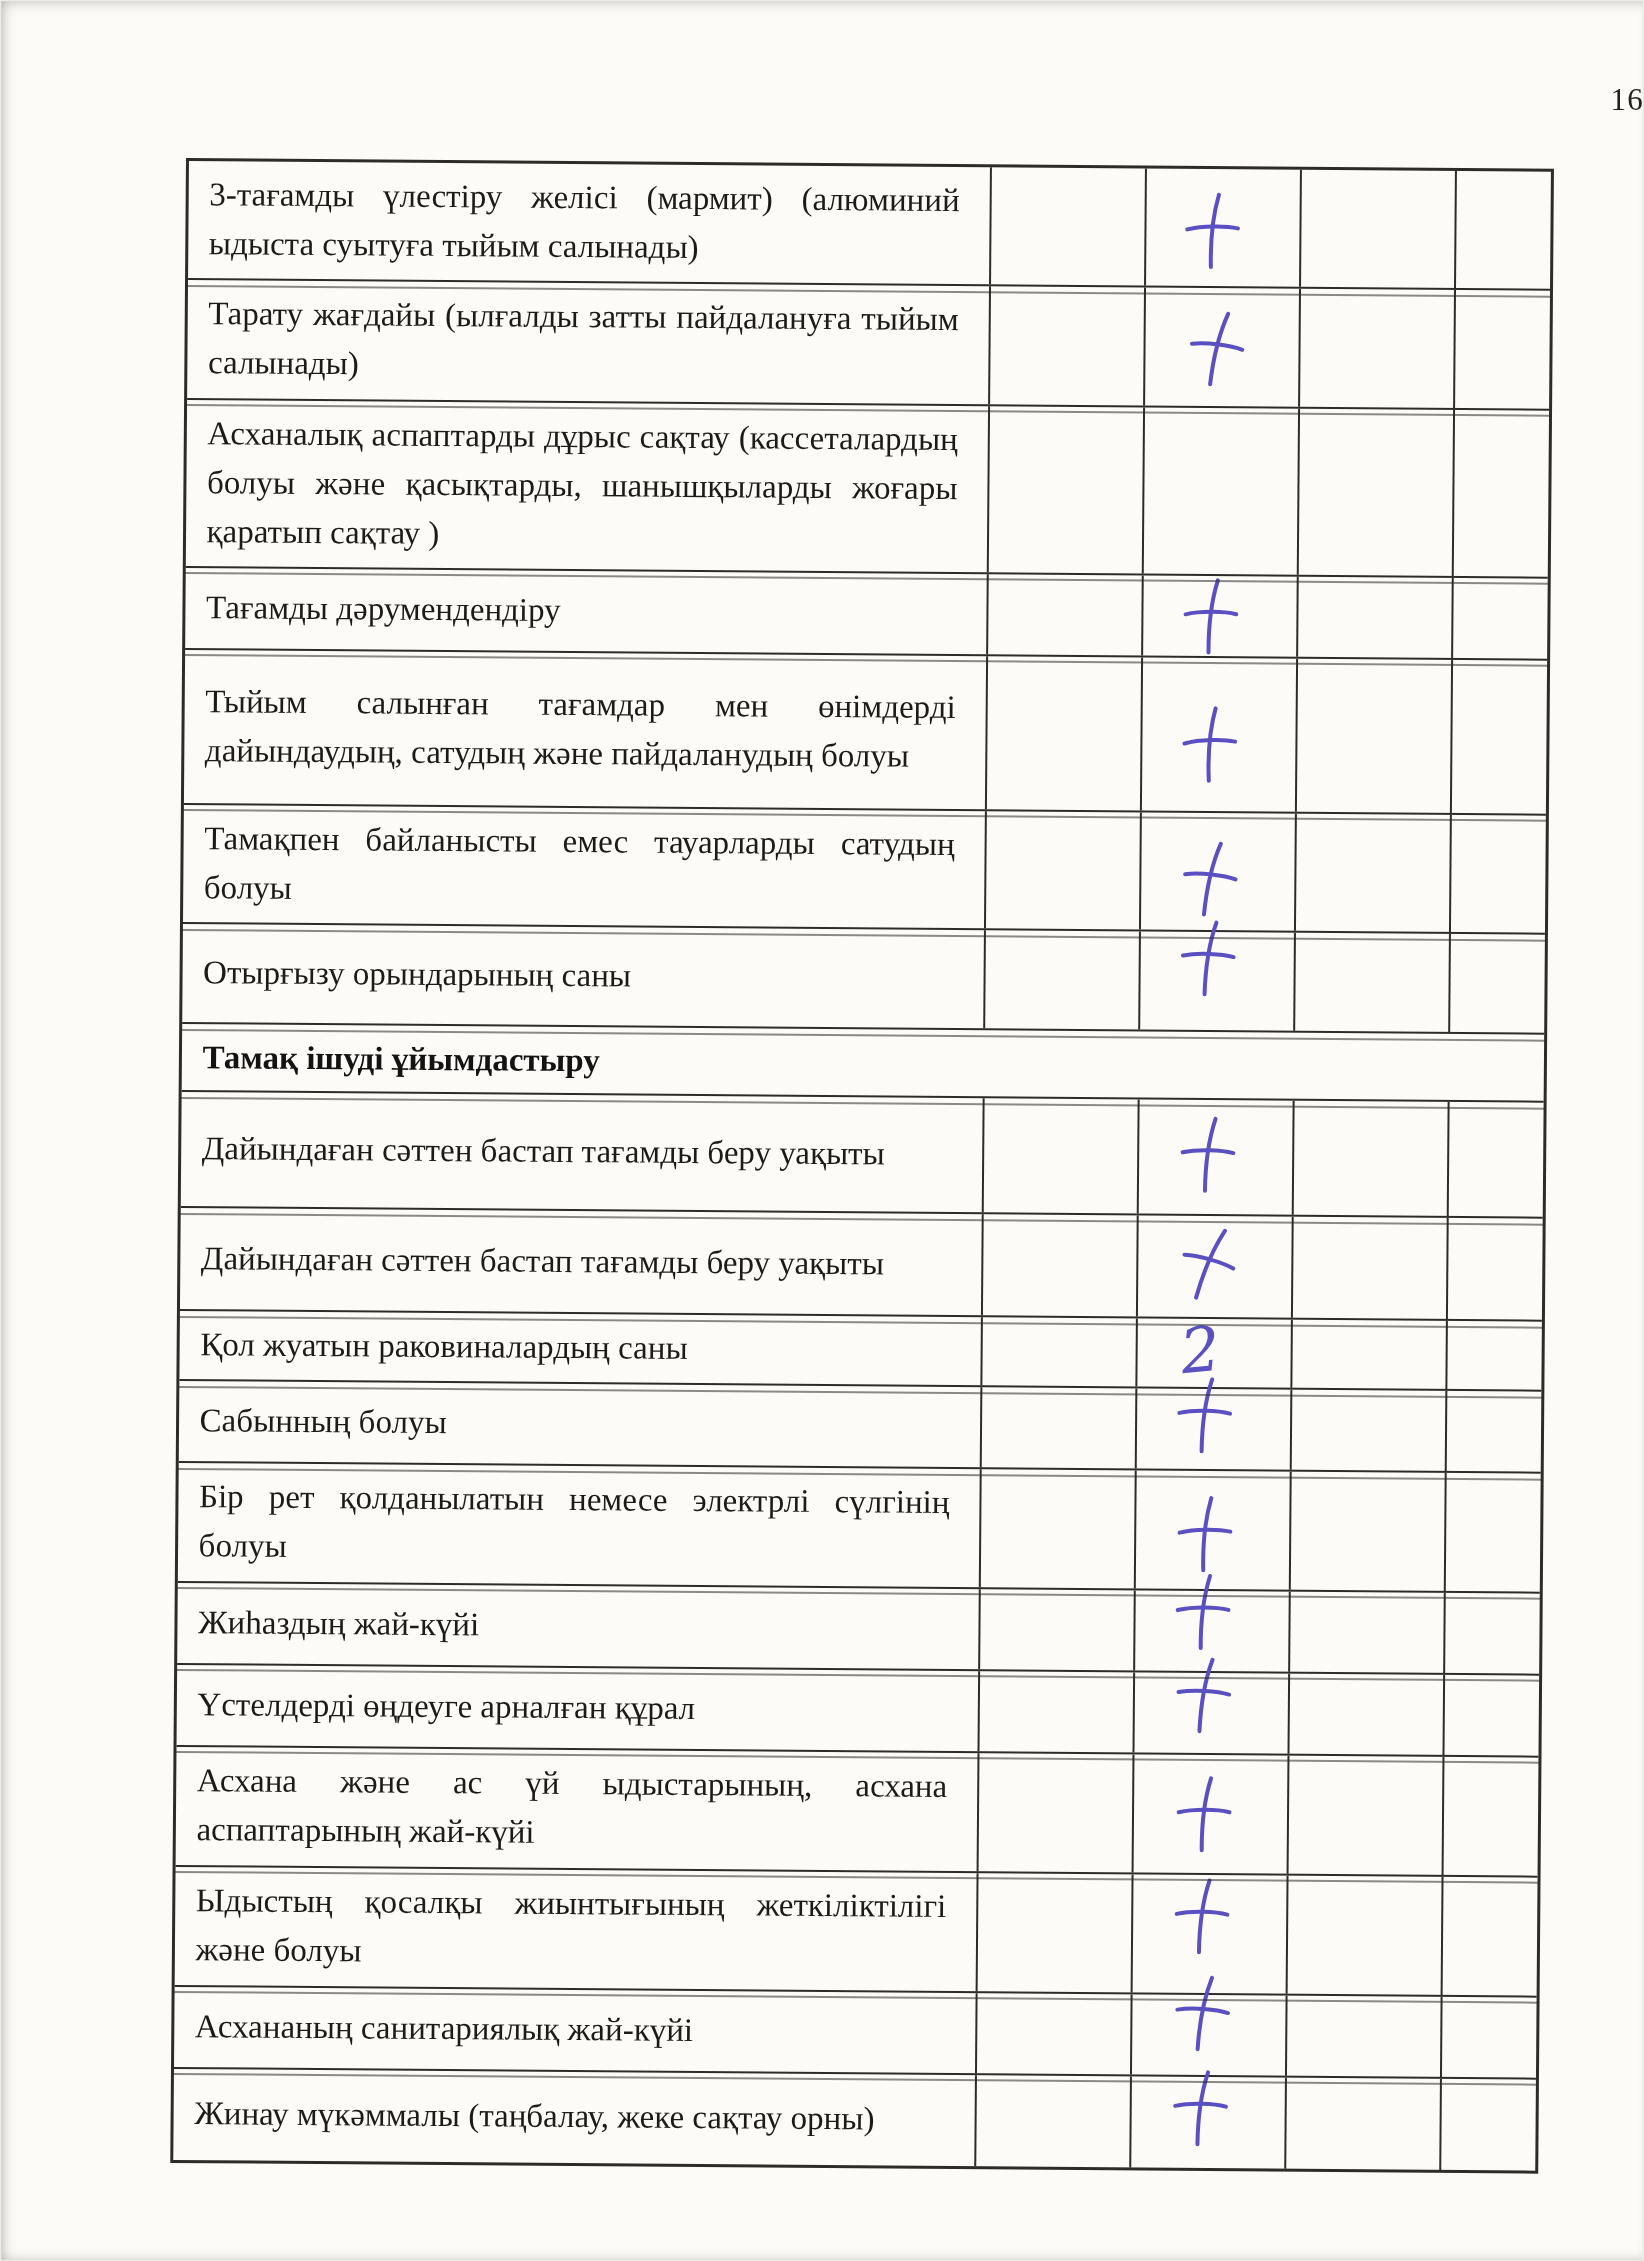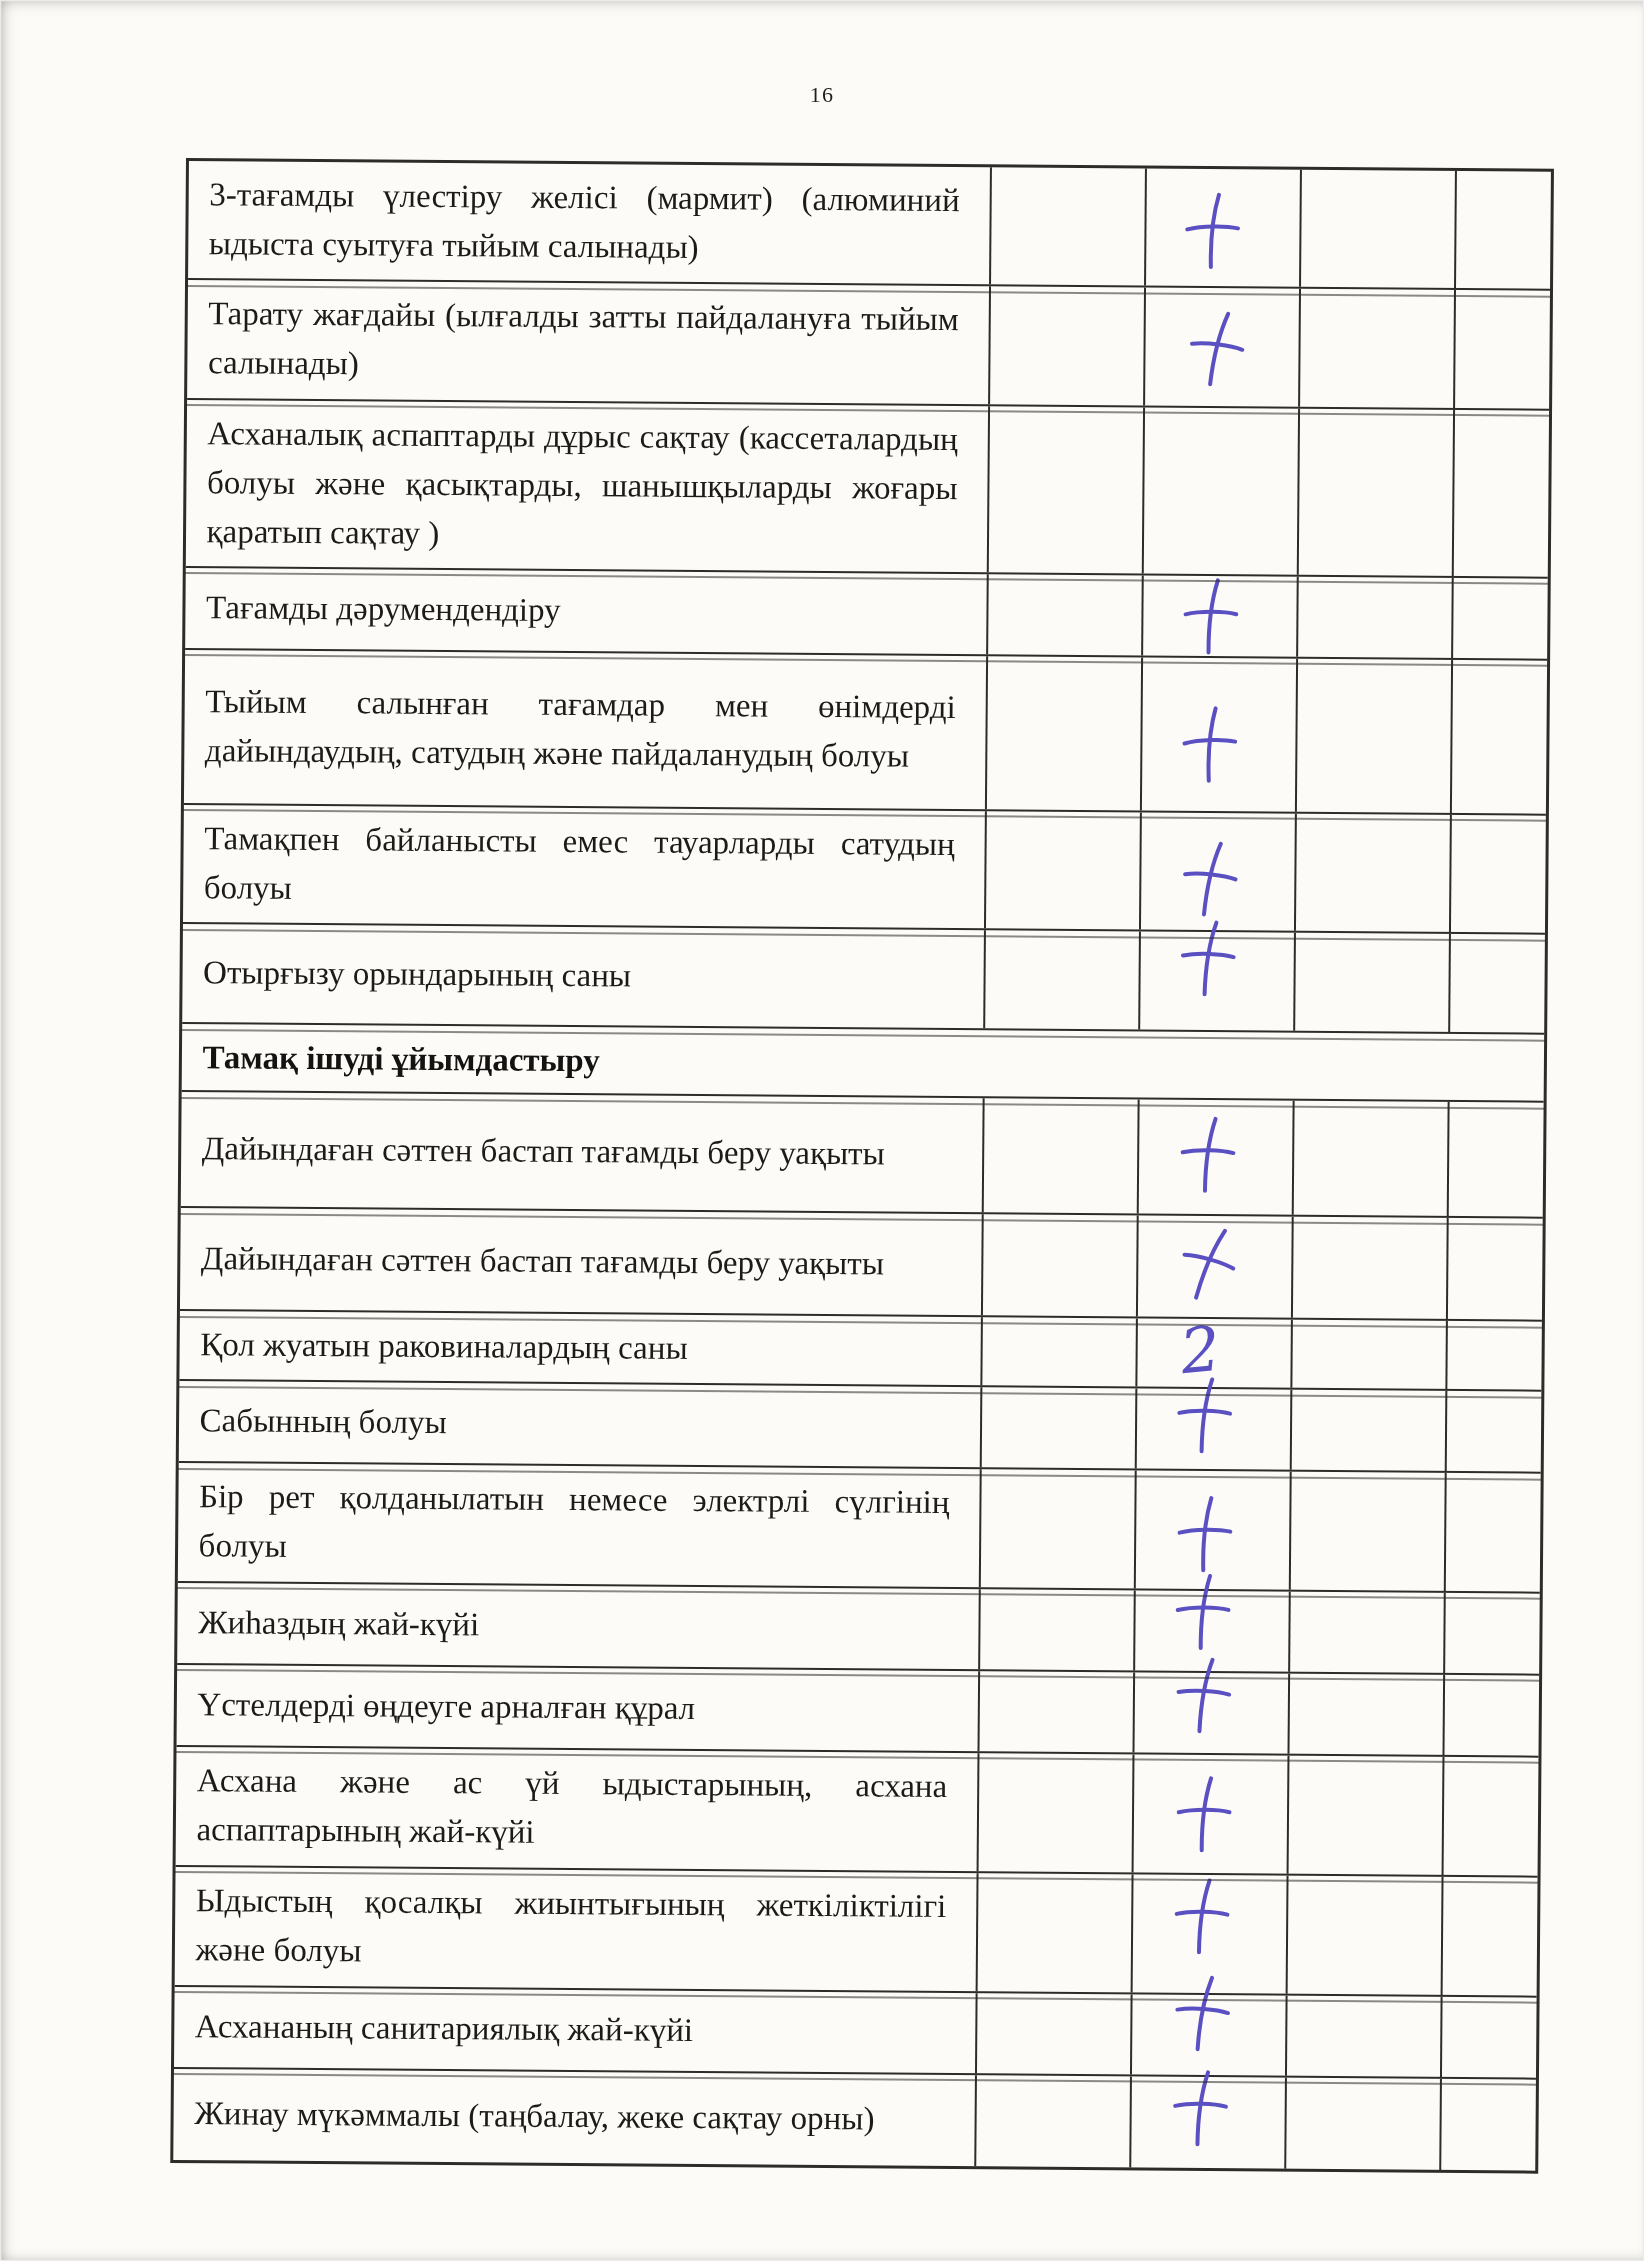--- a/index.html
+++ b/index.html
@@ -5,22 +5,22 @@
   html,body{margin:0;padding:0;background:#ffffff;}
   body{width:1644px;height:2261px;font-family:"Liberation Serif","DejaVu Serif",serif;}
   .page{
     position:relative;width:1644px;height:2261px;background:#fcfbf8;overflow:hidden;
     box-shadow: inset 0 0 0 1.3px #edebe7,
                 inset 10.3px 0 14px -9px rgba(110,108,102,.55),
                 inset 0 10.3px 14px -9px rgba(110,108,102,.40),
                 inset 0 -9px 13px -9px rgba(110,108,102,.35);
   }
   .page-number{
-    position:absolute;top:82px;left:0;width:100%;text-align:center;
-    font-size:22px;color:#201f1d;letter-spacing:1.3px;
+    position:absolute;top:82px;left:0;width:100%;text-align:right;
+    font-size:31px;color:#201f1d;letter-spacing:1.3px;
   }
   .checklist-table{
     position:absolute;left:186px;top:158px;width:1368px;
     border:3.2px solid #2e2c29;box-sizing:border-box;
     transform:rotate(0.45deg);transform-origin:0 0;
     background:transparent;
   }
   .t-row{
     display:grid;
     grid-template-columns:803px 155px 155px 155px 1fr;

